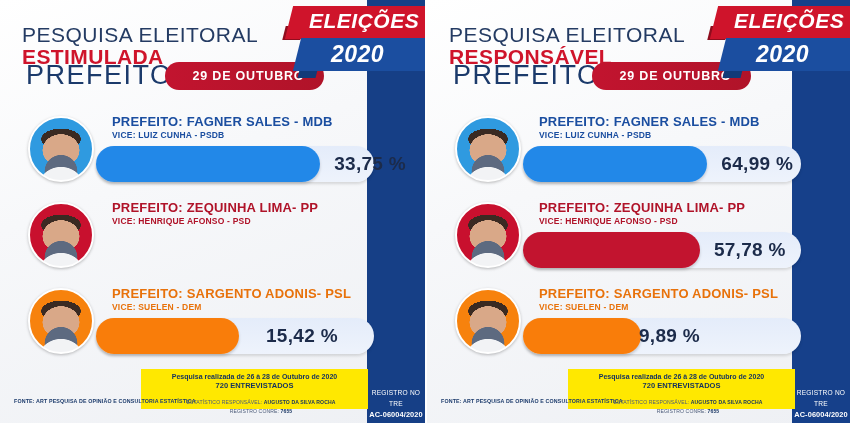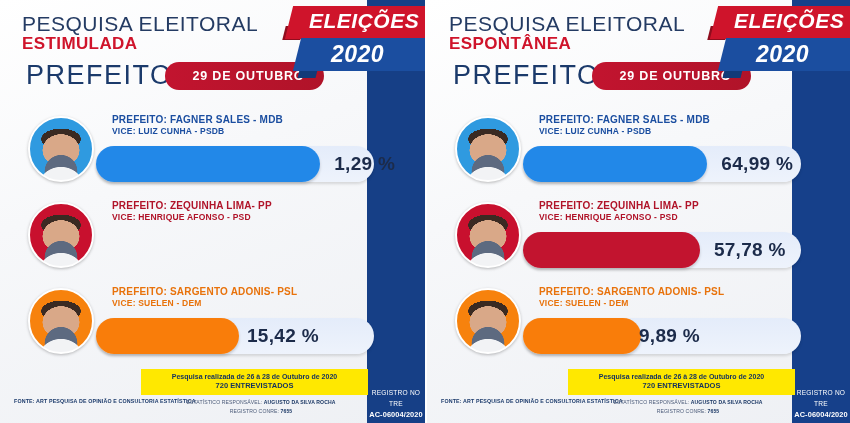--- a/index.html
+++ b/index.html
@@ -12,23 +12,23 @@
     background:linear-gradient(160deg,#ffffff 0%,#f7f8fa 40%,#eef0f4 100%); }
   .panel.right { border-left:2px solid #ffffff; }
 
   
   .navy-band { position:absolute; top:0; right:0; width:58px; height:423px;
     background:#163f86; }
   .navy-band.tall { background:#16408a; }
 
   
   .hdr { position:relative; height:108px; }
-  .hdr-title { position:absolute; left:22px; top:13px; }
+  .hdr-title { position:absolute; left:22px; top:24px; }
   .t1 { font-size:21px; letter-spacing:.5px; color:#243b63; font-weight:400; line-height:1.05; }
-  .t2 { font-size:17px; letter-spacing:.4px; color:#cf142b; font-weight:bold; line-height:1.05; }
+  .t2 { font-size:21px; letter-spacing:.4px; color:#cf142b; font-weight:bold; line-height:1.05; }
 
   .prefeito-row { position:absolute; left:26px; top:52px; display:flex; align-items:center;margin-top:8px; }
   .prefeito { font-size:27px; letter-spacing:1.5px; color:#1b3a6b; font-weight:400; }
   .datepill { margin-left:-8px; background:linear-gradient(90deg,#c2142f,#b01329);
     color:#fff; font-size:12.5px; font-weight:bold; letter-spacing:.8px;
     padding:7px 20px 7px 28px; border-radius:16px; }
 
   
   .badge { position:absolute; right:-4px; top:4px; width:150px; height:72px; }
   .badge .bar { position:absolute; height:33px; transform:skewX(-14deg); }
@@ -45,33 +45,33 @@
 
   
   .rows { position:relative; padding:0 0 0 0; }
   .row { position:relative; height:86px; }
 
   .avatar { position:absolute; left:28px; top:8px; width:66px; height:66px;
     border-radius:50%; overflow:hidden; border:2px solid #fff;
     box-shadow:0 1px 3px rgba(0,0,0,.25); }
 
   .names { position:absolute; left:112px; top:6px; }
-  .nm1 { font-size:10px; font-weight:bold; letter-spacing:.2px; line-height:1.2; }
+  .nm1 { font-size:13px; font-weight:bold; letter-spacing:.2px; line-height:1.2; }
   .nm2 { font-size:8.5px; font-weight:bold; letter-spacing:.2px; line-height:1.3; }
 
   .barwrap { position:absolute; left:96px; top:38px; width:278px; height:36px; }
   .track { position:absolute; inset:0; border-radius:18px;
     background:linear-gradient(180deg,#e4ecfa,#eef3fc); box-shadow:0 2px 3px rgba(0,0,0,.13); }
   .fill { position:absolute; left:0; top:0; height:36px; border-radius:18px;
     box-shadow:0 2px 3px rgba(0,0,0,.18); }
   .pct { position:absolute; top:50%; transform:translateY(-50%);
     font-size:19px; font-weight:bold; color:#1c2b4a; letter-spacing:.3px; white-space:nowrap; }
 
   
-  .yellow { position:absolute; left:141px; top:369px; width:227px; height:26px;
+  .yellow { position:absolute; left:141px; top:369px; width:227px; height:40px;
     background:#ffe800; text-align:center; padding-top:3px; }
   .y1 { font-size:7px; font-weight:bold; color:#12305f; line-height:1.35; }
   .y2 { font-size:7.5px; font-weight:bold; color:#12305f; line-height:1.3; }
 
   .foot { position:absolute; left:0; top:396px; width:367px; height:27px; }
   .f-src { position:absolute; left:14px; top:2px; font-size:5.3px; font-weight:bold;
     color:#1b3a6b; letter-spacing:.15px; }
   .f-stat { position:absolute; left:186px; top:2px; width:150px; text-align:center;
     font-size:5.1px; color:#4a5a78; letter-spacing:.1px; line-height:1.7; }
   .f-stat b { color:#12305f; }
@@ -110,40 +110,40 @@
     <div class="rows">
       <div class="row">
         <div class="avatar" style="background: radial-gradient(circle at 50% 118%, rgb(242, 243, 245) 0px, rgb(242, 243, 245) 30%, transparent 31%), radial-gradient(circle at 50% 86%, rgb(93, 106, 128) 0px, rgb(93, 106, 128) 26%, transparent 27%), radial-gradient(30% 26% at 50% 52%, rgb(217, 168, 136) 0px, rgb(217, 168, 136) 99%, transparent 100%), radial-gradient(32% 17% at 50% 34%, rgb(58, 42, 34) 0px, rgb(58, 42, 34) 99%, transparent 100%), rgb(47, 154, 224);"></div>
         <div class="names">
           <div class="nm1" style="color: rgb(27, 78, 160);">PREFEITO: FAGNER SALES - MDB</div>
           <div class="nm2" style="color: rgb(27, 78, 160);">VICE: LUIZ CUNHA - PSDB</div>
         </div>
         <div class="barwrap">
           <div class="track"></div>
           <div class="fill" style="width: 224.188px; background: linear-gradient(rgb(34, 136, 232), rgb(34, 136, 232));"></div>
-          <div class="pct" style="left: 238.188px;">1,29 %</div>
+          <div class="pct" style="left: 238.188px;">33,75 %</div>
         </div>
       </div>
       <div class="row">
         <div class="avatar" style="background: radial-gradient(circle at 50% 118%, rgb(242, 243, 245) 0px, rgb(242, 243, 245) 30%, transparent 31%), radial-gradient(circle at 50% 86%, rgb(93, 106, 128) 0px, rgb(93, 106, 128) 26%, transparent 27%), radial-gradient(30% 26% at 50% 52%, rgb(217, 168, 136) 0px, rgb(217, 168, 136) 99%, transparent 100%), radial-gradient(32% 17% at 50% 34%, rgb(58, 42, 34) 0px, rgb(58, 42, 34) 99%, transparent 100%), rgb(200, 16, 46);"></div>
         <div class="names">
           <div class="nm1" style="color: rgb(176, 19, 41);">PREFEITO: ZEQUINHA LIMA- PP</div>
           <div class="nm2" style="color: rgb(176, 19, 41);">VICE: HENRIQUE AFONSO - PSD</div>
         </div>
       </div>
       <div class="row">
         <div class="avatar" style="background: radial-gradient(circle at 50% 118%, rgb(242, 243, 245) 0px, rgb(242, 243, 245) 30%, transparent 31%), radial-gradient(circle at 50% 86%, rgb(93, 106, 128) 0px, rgb(93, 106, 128) 26%, transparent 27%), radial-gradient(30% 26% at 50% 52%, rgb(217, 168, 136) 0px, rgb(217, 168, 136) 99%, transparent 100%), radial-gradient(32% 17% at 50% 34%, rgb(58, 42, 34) 0px, rgb(58, 42, 34) 99%, transparent 100%), rgb(247, 130, 13);"></div>
         <div class="names">
           <div class="nm1" style="color: rgb(232, 114, 11);">PREFEITO: SARGENTO ADONIS- PSL</div>
           <div class="nm2" style="color: rgb(232, 114, 11);">VICE: SUELEN - DEM</div>
         </div>
         <div class="barwrap">
           <div class="track"></div>
           <div class="fill" style="width: 142.619px; background: linear-gradient(rgb(249, 125, 10), rgb(249, 125, 10));"></div>
-          <div class="pct" style="left: 151px;">15,42 %</div>
+          <div class="pct" style="left: 170px;">15,42 %</div>
         </div>
       </div>
     </div>
 
     <div class="yellow">
       <div class="y1">Pesquisa realizada de 26 à 28 de Outubro de 2020</div>
       <div class="y2">720 ENTREVISTADOS</div>
     </div>
 
     <div class="foot">
@@ -161,21 +161,21 @@
       <div class="tre2">AC-06004/2020</div>
     </div>
   </div>
 
   <div class="panel right">
     <div class="navy-band tall"></div>
 
     <div class="hdr">
       <div class="hdr-title">
         <div class="t1">PESQUISA ELEITORAL</div>
-        <div class="t2">ESPONTÂNEA</div>
+        <div class="t2">RESPONSÁVEL</div>
       </div>
       <div class="prefeito-row">
         <div class="prefeito">PREFEITO</div>
         <div class="datepill">29 DE OUTUBRO</div>
       </div>
       <div class="badge">
         <div class="notch-red"></div>
         <div class="bar bar-red"></div>
         <div class="notch-blue"></div>
         <div class="bar bar-blue"></div>

